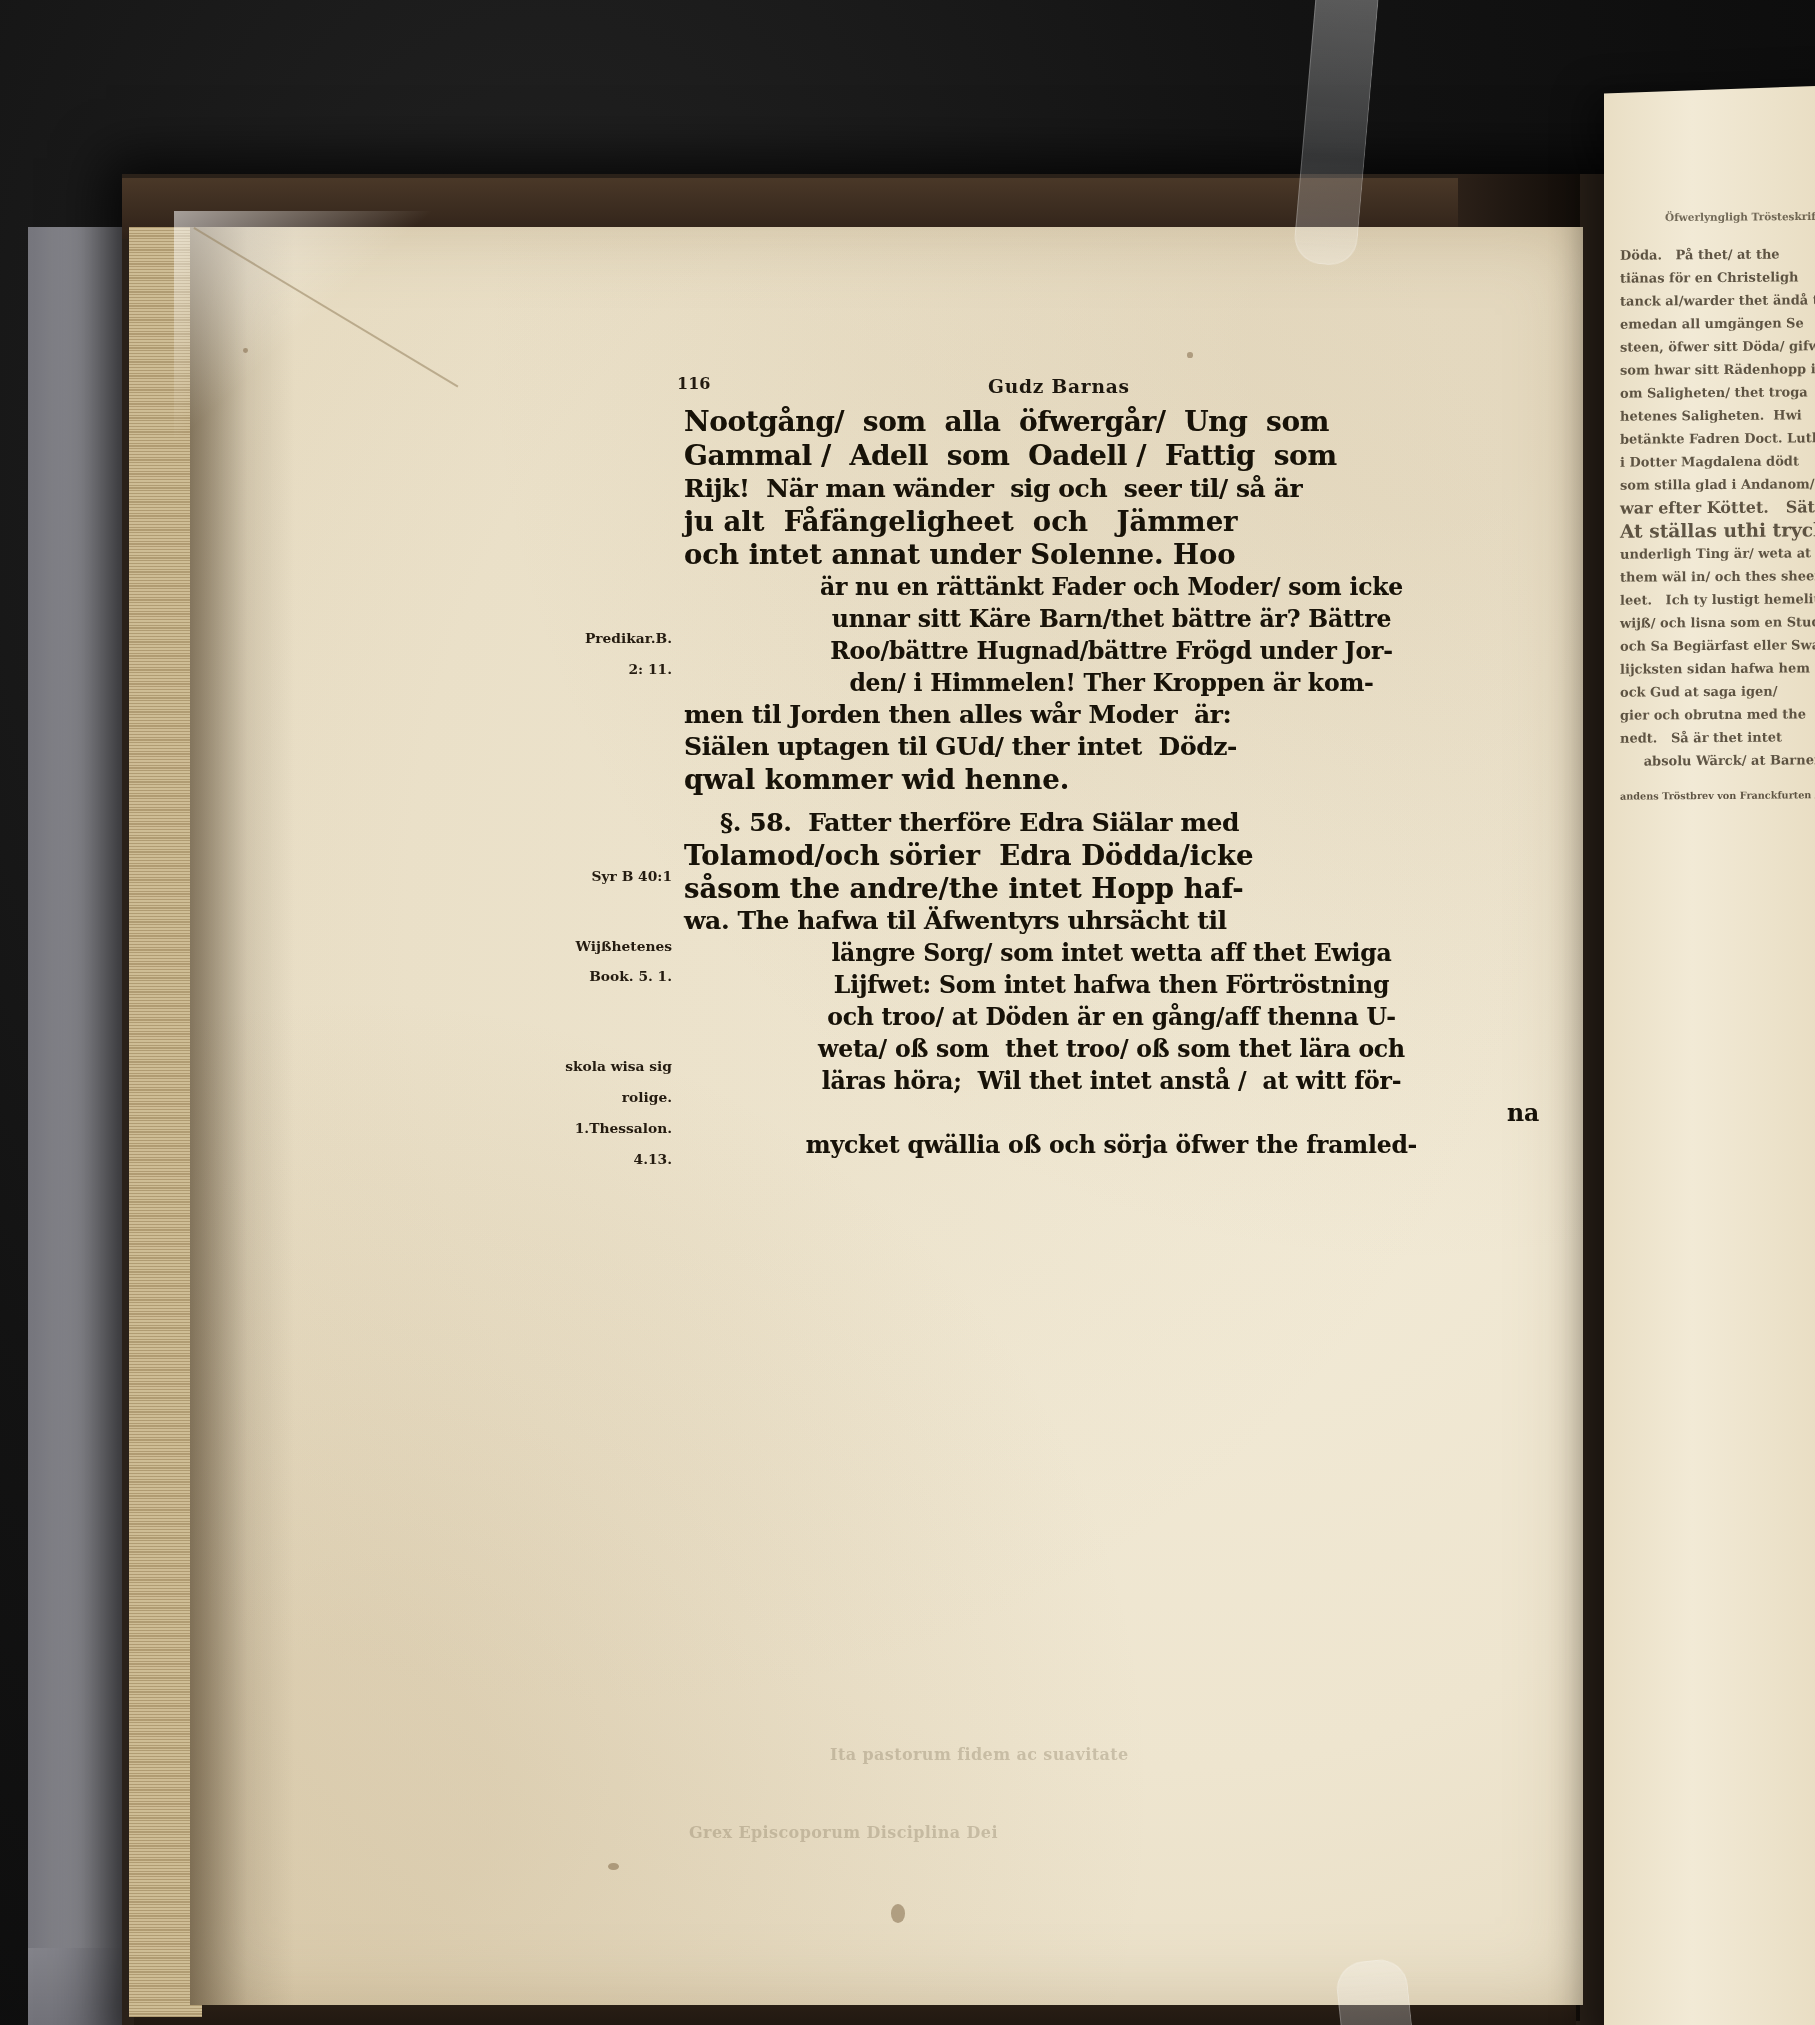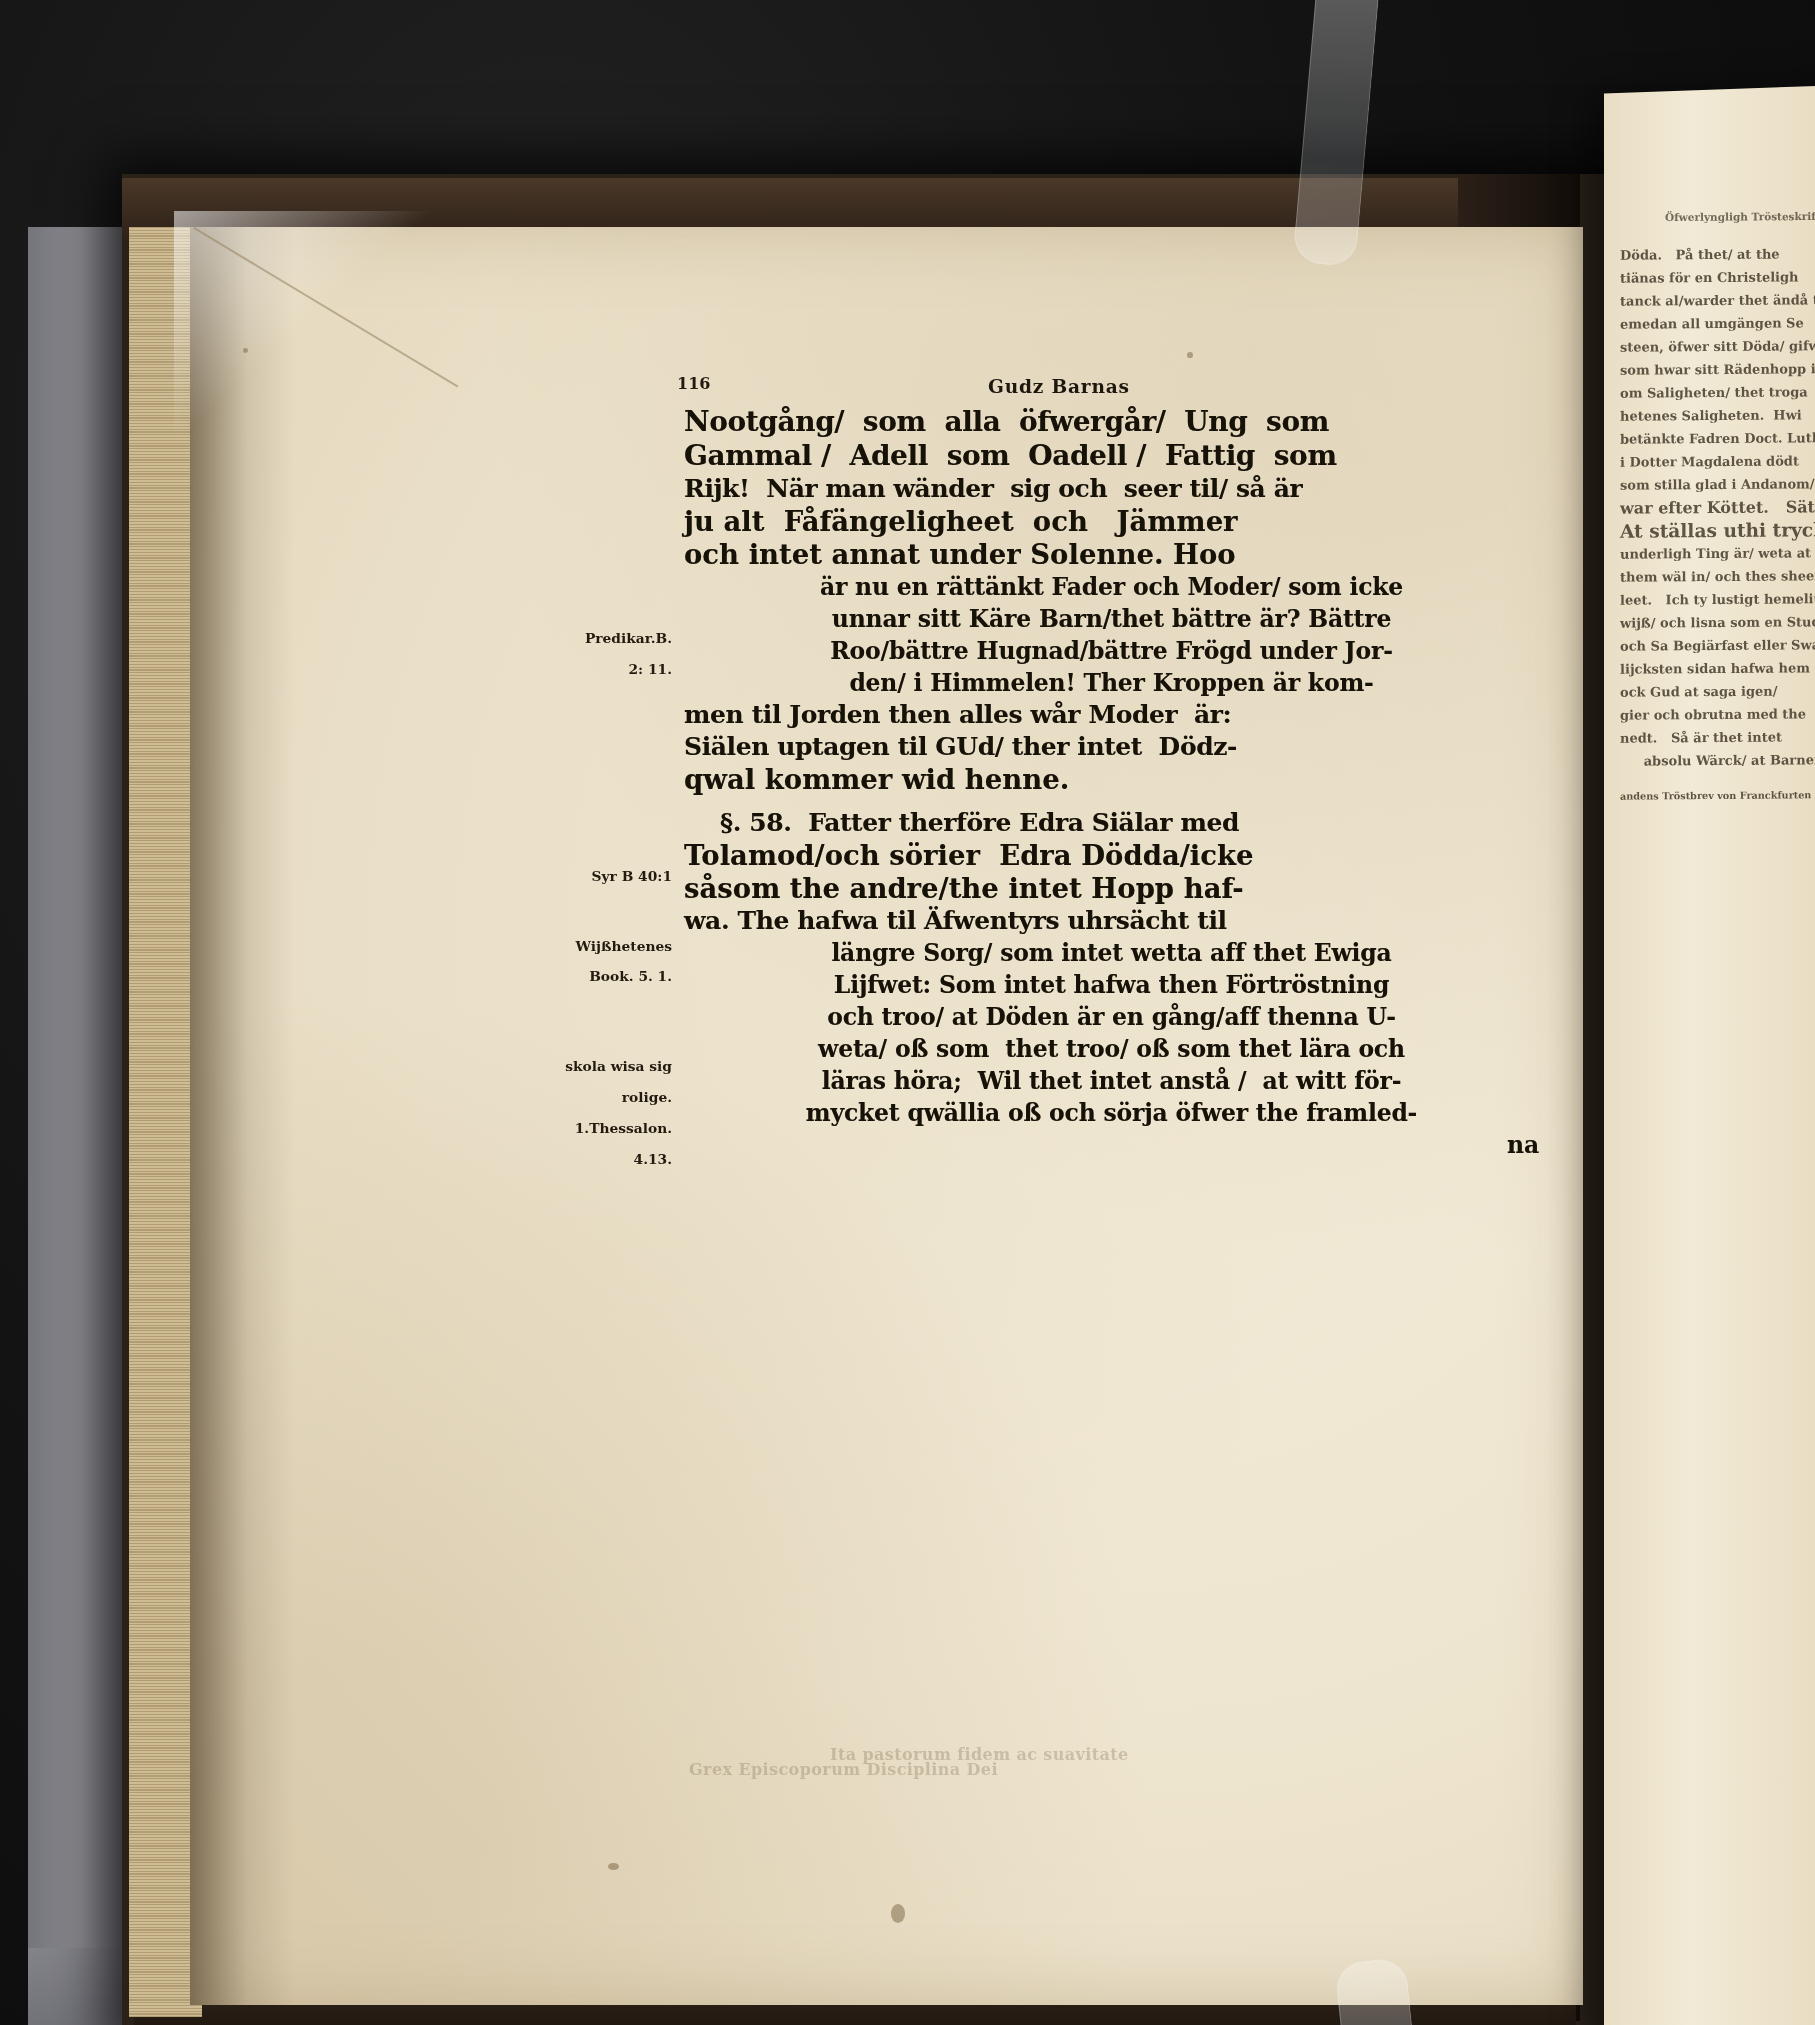--- a/index.html
+++ b/index.html
@@ -328,21 +328,21 @@
   <div class="leaf"></div>
   <div class="gutter"></div>
   <div class="crease"></div>
   <div class="crease-line"></div>
 
   <div class="spot" style="left:608px;top:1863px;width:10.5px;height:7.3px;"></div>
   <div class="spot" style="left:891px;top:1904px;width:13.8px;height:18.6px;"></div>
   <div class="spot" style="left:243px;top:348px;width:4.9px;height:4.9px;"></div>
   <div class="spot" style="left:1187px;top:352px;width:5.7px;height:5.7px;"></div>
 
-  <div class="ghost" style="left:689px;top:1759px;">Grex Episcoporum Disciplina Dei</div>
+  <div class="ghost" style="left:689px;top:1822px;">Grex Episcoporum Disciplina Dei</div>
   <div class="ghost" style="left:830px;top:1744px;">Ita pastorum fidem ac suavitate</div>
 
   <div class="folio">116</div>
   <div class="running-head">Gudz Barnas</div>
 
   <div class="margin-notes">
     <div class="mnote-group" style="margin-top:0px;">
       <p class="mnote">Predikar.B.</p>
       <p class="mnote">2: 11.</p>
     </div>
@@ -376,22 +376,22 @@
     <p class="line bold-phrase">qwal kommer wid henne.</p>
     <p class="line med" style="margin-top:11.3px;text-indent:36px;">§. 58.  Fatter therföre Edra Siälar med</p>
     <p class="line bold-phrase">Tolamod/och sörier  Edra Dödda/icke</p>
     <p class="line bold-phrase">såsom the andre/the intet Hopp haf-</p>
     <p class="line med">wa. The hafwa til Äfwentyrs uhrsächt til</p>
     <p class="line reg">längre Sorg/ som intet wetta aff thet Ewiga</p>
     <p class="line reg">Lijfwet: Som intet hafwa then Förtröstning</p>
     <p class="line reg">och troo/ at Döden är en gång/aff thenna U-</p>
     <p class="line reg">weta/ oß som  thet troo/ oß som thet lära och</p>
     <p class="line reg">läras höra;  Wil thet intet anstå /  at witt för-</p>
+    <p class="line reg" style="text-align:right;">na</p>
     <p class="line reg">mycket qwällia oß och sörja öfwer the framled-</p>
-    <p class="line reg" style="text-align:right;">na</p>
   </div>
 
   <div class="leaf-right">
     <div class="rhead">Öfwerlyngligh Trösteskrifft</div>
     <div class="rtext">
       <div>Döda.   På thet/ at the</div>
       <div>tiänas för en Christeligh</div>
       <div>tanck al/warder thet ändå tilä</div>
       <div>emedan all umgängen Se</div>
       <div>steen, öfwer sitt Döda/ gifwer</div>

